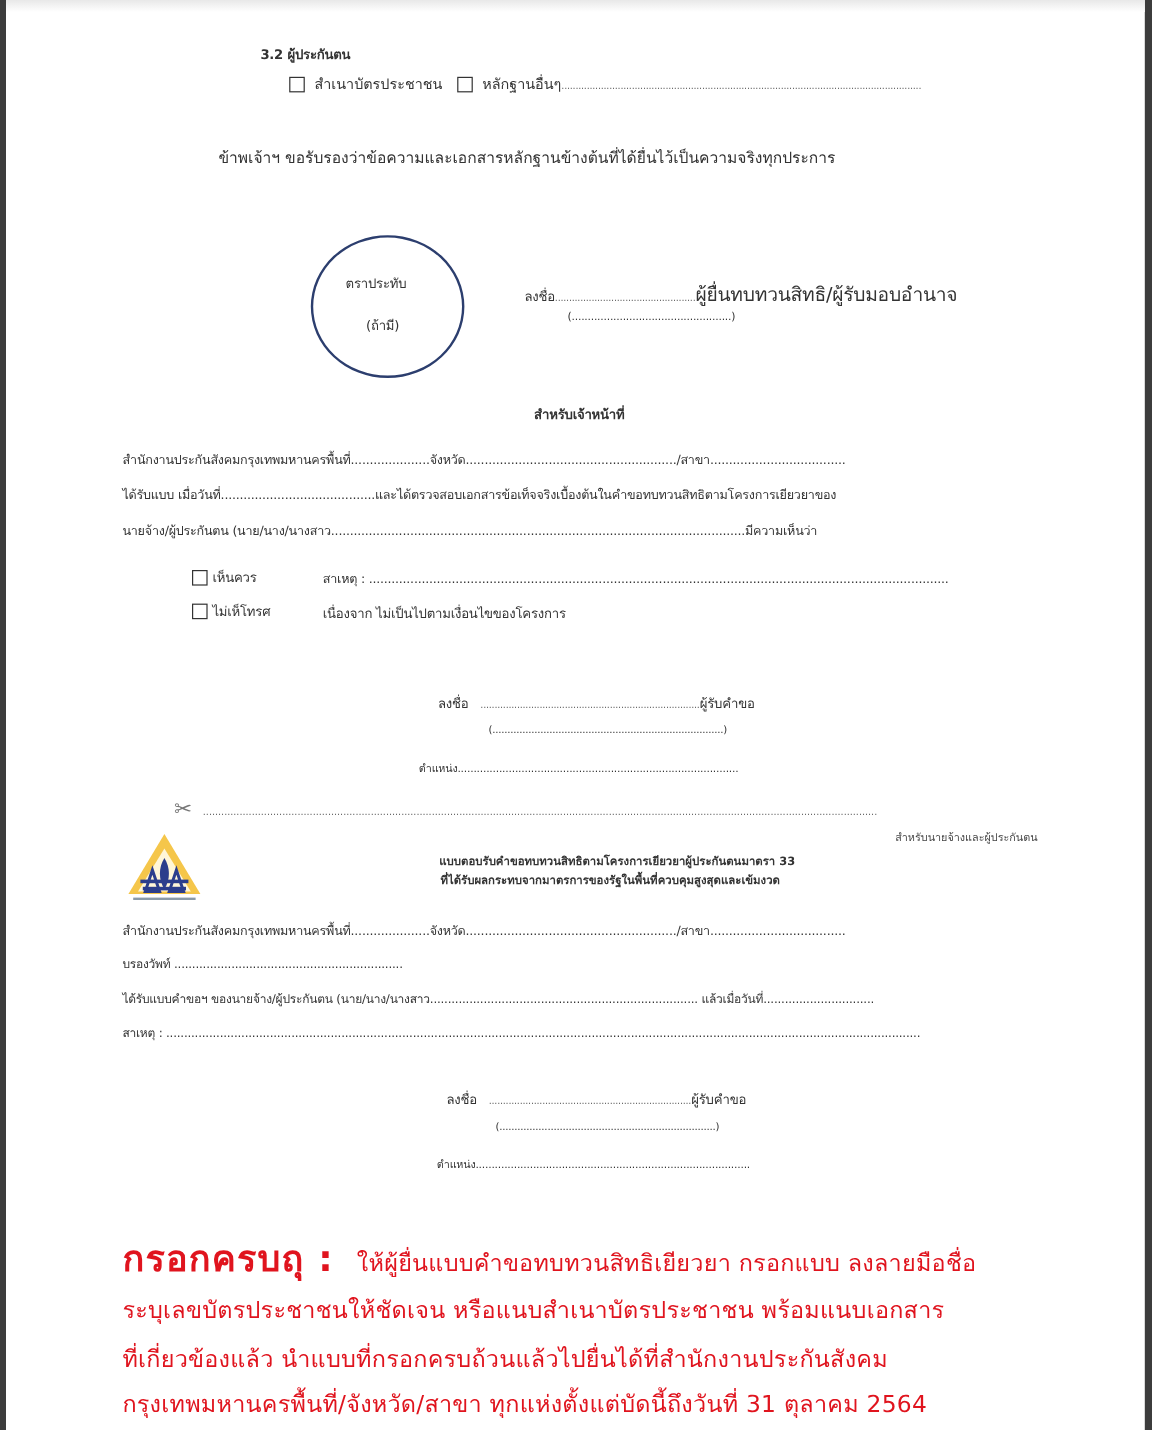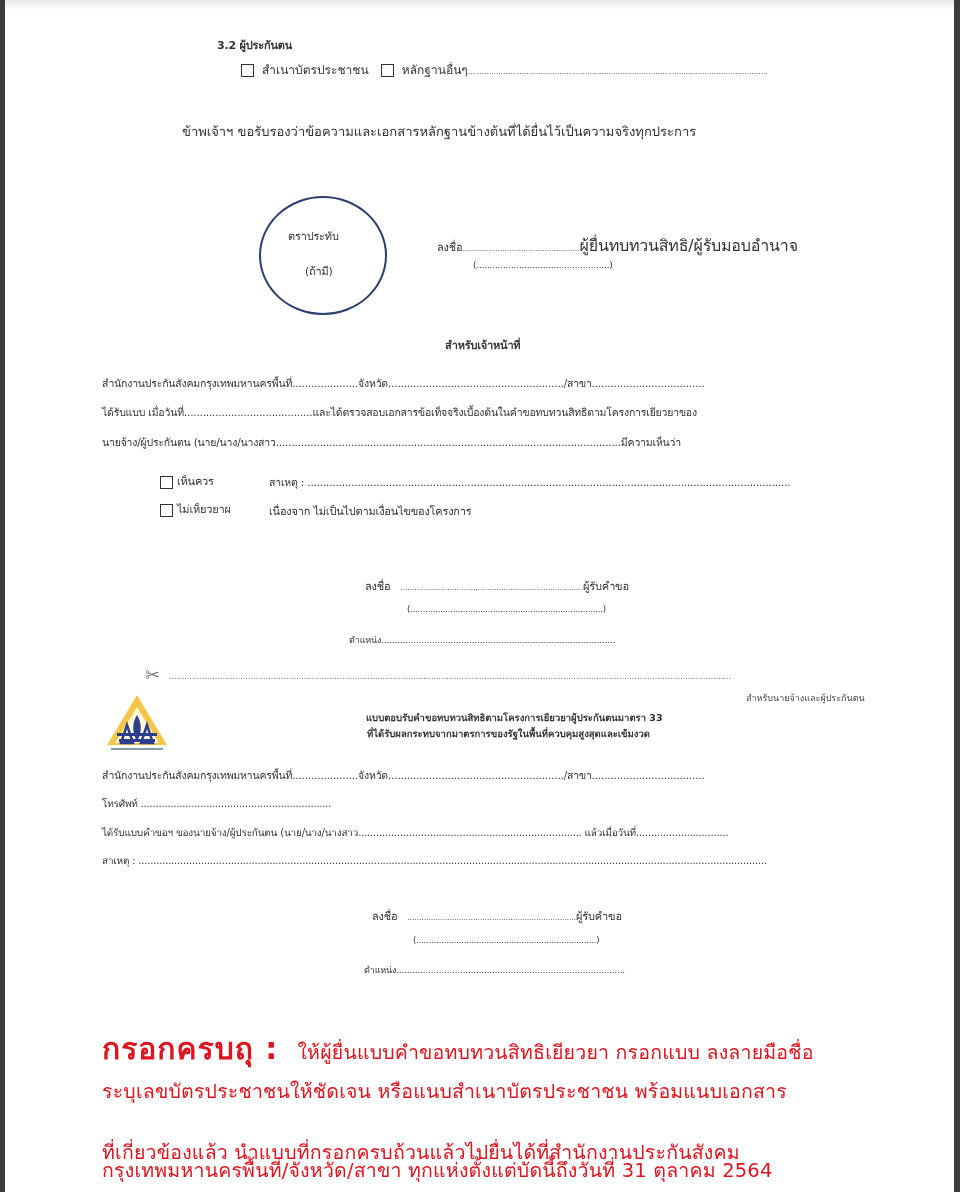--- a/index.html
+++ b/index.html
@@ -53,21 +53,21 @@
   <div class="abs sm" style="left:97px;top:375px;font-size:10.5px;">สำนักงานประกันสังคมกรุงเทพมหานครพื้นที่.....................จังหวัด......................................................../สาขา....................................</div>
   <div class="abs sm" style="left:97px;top:404px;font-size:10.5px;">ได้รับแบบ เมื่อวันที่.........................................และได้ตรวจสอบเอกสารข้อเท็จจริงเบื้องต้นในคำขอทบทวนสิทธิตามโครงการเยียวยาของ</div>
   <div class="abs sm" style="left:97px;top:434px;font-size:10.5px;">นายจ้าง/ผู้ประกันตน (นาย/นาง/นางสาว..............................................................................................................มีความเห็นว่า</div>
 
   <div class="abs sm" style="left:155px;top:472px;">
     <span class="cb" style="margin-right:4px;"></span><span>เห็นควร</span>
   </div>
   <div class="abs sm" style="left:264px;top:474px;font-size:10.5px;">สาเหตุ : ..........................................................................................................................................................</div>
 
   <div class="abs sm" style="left:155px;top:500px;">
-    <span class="cb" style="margin-right:4px;"></span><span>ไม่เห็ยวยาผ</span>
+    <span class="cb" style="margin-right:4px;"></span><span>ไม่เห็โทรศ</span>
   </div>
   <div class="abs sm" style="left:264px;top:502px;">เนื่องจาก ไม่เป็นไปตามเงื่อนไขของโครงการ</div>
 
   <div class="abs sm" style="left:360px;top:577px;">
     <span>ลงชื่อ</span>&nbsp;&nbsp;&nbsp;<span class="dots" style="font-size:8px;">..............................................................................</span><span>ผู้รับคำขอ</span>
   </div>
   <div class="abs sm" style="left:402px;top:604px;font-size:8.5px;">(.............................................................................)</div>
   <div class="abs sm" style="left:344px;top:633px;font-size:9px;">ตำแหน่ง........................................................................................</div>
 
   <div class="abs" style="left:140px;top:664px;font-size:18px;color:#777;">✂</div>
@@ -82,30 +82,30 @@
     <rect x="14" y="46" width="36" height="3" fill="#2c3e8c"></rect>
     <path d="M16,50 L22,32 L28,50 Z M36,50 L42,32 L48,50 Z" fill="none" stroke="#2c3e8c" stroke-width="2.5"></path>
     <path d="M32,22 C27,30 27,40 32,48 C37,40 37,30 32,22 Z" fill="#2c3e8c"></path>
     <rect x="6" y="55" width="52" height="2" fill="#8a9aa8"></rect>
   </svg>
 
   <div class="abs" style="left:361px;top:710px;font-size:9.5px;font-weight:bold;color:#333;">แบบตอบรับคำขอทบทวนสิทธิตามโครงการเยียวยาผู้ประกันตนมาตรา 33</div>
   <div class="abs" style="left:362px;top:726px;font-size:9.5px;font-weight:bold;color:#333;">ที่ได้รับผลกระทบจากมาตรการของรัฐในพื้นที่ควบคุมสูงสุดและเข้มงวด</div>
 
   <div class="abs sm" style="left:97px;top:767px;font-size:10.5px;">สำนักงานประกันสังคมกรุงเทพมหานครพื้นที่.....................จังหวัด......................................................../สาขา....................................</div>
-  <div class="abs sm" style="left:97px;top:796px;font-size:10px;">โทรศัพท์ ................................................................</div>
+  <div class="abs sm" style="left:97px;top:796px;font-size:10px;">บรองวัพท์ ................................................................</div>
   <div class="abs sm" style="left:97px;top:825px;font-size:10px;">ได้รับแบบคำขอฯ ของนายจ้าง/ผู้ประกันตน (นาย/นาง/นางสาว........................................................................... แล้วเมื่อวันที่...............................</div>
   <div class="abs sm" style="left:97px;top:853px;font-size:10px;">สาเหตุ : ...................................................................................................................................................................................................................</div>
 
   <div class="abs sm" style="left:367px;top:907px;">
     <span>ลงชื่อ</span>&nbsp;&nbsp;&nbsp;<span class="dots" style="font-size:8px;">........................................................................</span><span>ผู้รับคำขอ</span>
   </div>
   <div class="abs sm" style="left:408px;top:935px;font-size:8.5px;">(........................................................................)</div>
   <div class="abs sm" style="left:359px;top:963px;font-size:9px;">ตำแหน่ง......................................................................................</div>
 
   <div class="abs red" style="left:97px;top:1025px;">
     <span class="note-title">กรอกครบถุ :</span>
     <span class="note-line" style="margin-left:14px;">ให้ผู้ยื่นแบบคำขอทบทวนสิทธิเยียวยา กรอกแบบ ลงลายมือชื่อ</span>
   </div>
   <div class="abs red note-line" style="left:97px;top:1076px;">ระบุเลขบัตรประชาชนให้ชัดเจน หรือแนบสำเนาบัตรประชาชน พร้อมแนบเอกสาร</div>
-  <div class="abs red note-line" style="left:97px;top:1117px;margin-top:20px;">ที่เกี่ยวข้องแล้ว นำแบบที่กรอกครบถ้วนแล้วไปยื่นได้ที่สำนักงานประกันสังคม</div>
+  <div class="abs red note-line" style="left:97px;top:1117px;">ที่เกี่ยวข้องแล้ว นำแบบที่กรอกครบถ้วนแล้วไปยื่นได้ที่สำนักงานประกันสังคม</div>
   <div class="abs red note-line" style="left:97px;top:1155px;">กรุงเทพมหานครพื้นที่/จังหวัด/สาขา ทุกแห่งตั้งแต่บัดนี้ถึงวันที่ 31 ตุลาคม 2564</div>
 </div>
 
 </body></html>

